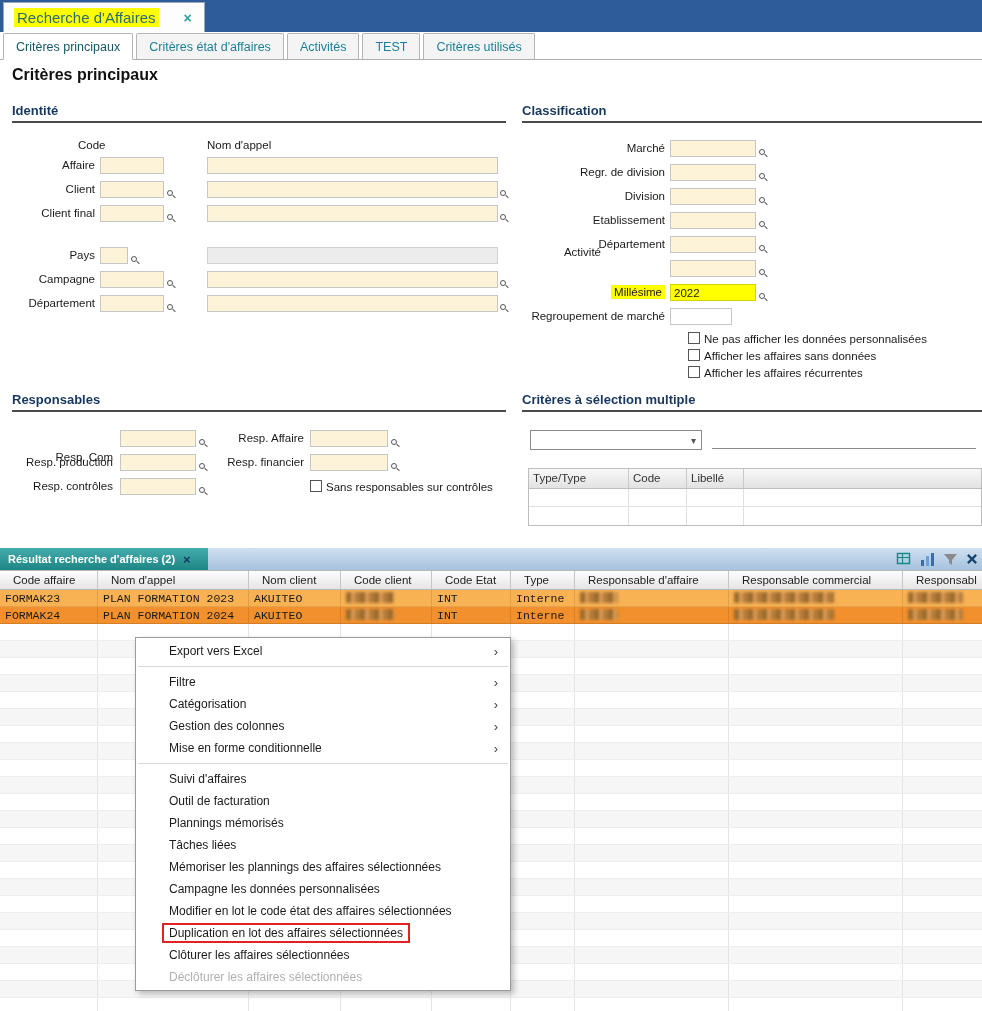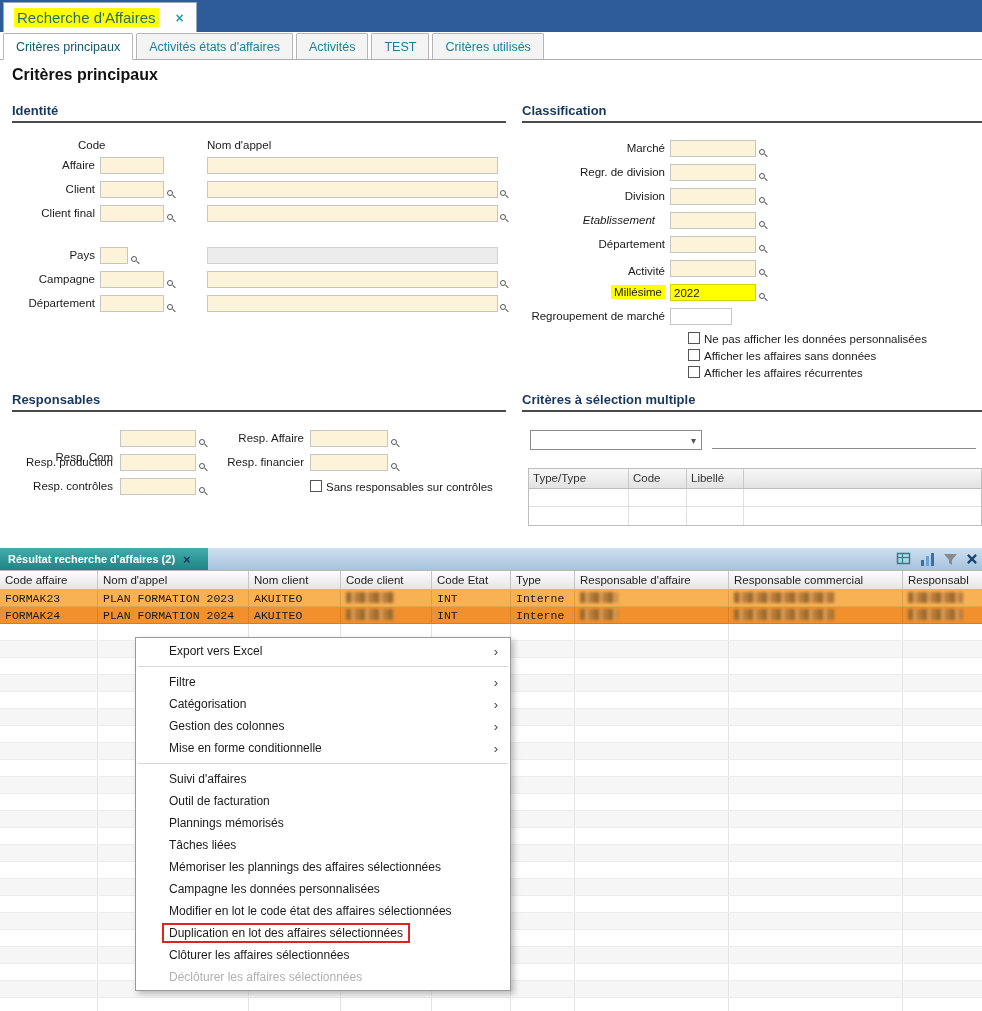--- a/index.html
+++ b/index.html
@@ -5,21 +5,21 @@
   * { margin:0; padding:0; box-sizing:border-box; }
   html,body { background:#e8e8e8; }
   body { font-family:"Liberation Sans", sans-serif; }
   .app { position:relative; width:982px; height:1011px; background:#fff; overflow:hidden;
          font-size:12px; color:#1a1a1a; margin:0 auto; }
 
   
   .titlebar { position:absolute; left:0; top:0; width:982px; height:32px; background:#2e5c9a; }
   .doc-tab { position:absolute; left:3px; top:2px; height:30px; background:#fdfdfd;
              border:1px solid #9aa7b8; border-bottom:none; display:flex; align-items:center;
-             gap:17px; padding:0 12px 0 10px; }
+             gap:25px; padding:0 12px 0 10px; }
   .doc-tab-label { background:#ffff00; color:#2a6b75; font-size:15px; padding:1px 3px; white-space:nowrap; }
   .doc-close { color:#2e9d9d; font-weight:bold; font-size:14px; cursor:default; }
 
   
   .tabs { position:absolute; left:0; top:32px; width:982px; height:28px; background:#fff;
           border-bottom:1px solid #adadad; display:flex; align-items:flex-end; padding-left:3px; }
   .tab { height:26px; display:flex; align-items:center; padding:0 12px; margin-right:3px;
          border:1px solid #b5b5b5; border-bottom:none; border-radius:2px 2px 0 0;
          background:#f4f4f4; color:#1d7f96; font-size:12.5px; white-space:nowrap; }
   .tab.active { background:#fff; height:27px; margin-bottom:-1px; border-bottom:1px solid #fff; color:#14586b; }
@@ -59,21 +59,21 @@
                  background:linear-gradient(#cfe0f0,#a6c2de); }
   .results-tab { position:absolute; left:0; top:0; width:208px; height:22px;
                  background:linear-gradient(#44acac,#1e8585); color:#fff; font-weight:bold;
                  font-size:11px; display:flex; align-items:center; gap:8px; padding:0 8px; white-space:nowrap; }
   .results-close { color:#0d3c5e; font-weight:bold; font-size:13px; }
   .rtools { position:absolute; right:4px; top:3px; display:flex; gap:8px; align-items:center; }
 
   .rt-header { position:absolute; left:0; top:570px; width:982px; height:20px; display:flex;
                background:linear-gradient(#fdfdfd,#e5e5e5); border-top:1px solid #b8b8b8;
                border-bottom:1px solid #b8b8b8; }
-  .rt-hcell { font-size:11.5px; color:#222; padding:3px 0 0 5px; border-right:1px solid #c6c6c6;
+  .rt-hcell { font-size:11.5px; color:#222; padding:3px 0 0 13px; border-right:1px solid #c6c6c6;
               white-space:nowrap; overflow:hidden; }
   .rt-body { position:absolute; left:0; top:590px; width:982px; }
   .rt-row { display:flex; height:17px; border-bottom:1px solid #ededed; background:#fff; }
   .rt-row.alt { background:#f6f6f6; }
   .rt-row.sel1 { background:#f8b254; border-bottom:1px solid rgba(0,0,0,0.08); }
   .rt-row.sel2 { background:#f1902c; border-bottom:1px solid rgba(0,0,0,0.12); }
   .rt-cell { font-size:11.5px; padding:2px 0 0 5px; white-space:nowrap; overflow:hidden;
              border-right:1px solid #e4e4e4; height:100%; }
   .sel1 .rt-cell, .sel2 .rt-cell { border-right:1px solid rgba(0,0,0,0.10);font-family:Liberation Mono, monospace; }
   .redact { display:inline-block; height:11px; border-radius:1px; filter:blur(1.6px);
@@ -96,21 +96,21 @@
 
   <div class="titlebar">
     <div class="doc-tab">
       <span class="doc-tab-label">Recherche d'Affaires</span>
       <span class="doc-close">×</span>
     </div>
   </div>
 
   <div class="tabs">
     <div class="tab active">Critères principaux</div>
-    <div class="tab">Activités états d'affaires</div>
+    <div class="tab">Critères état d'affaires</div>
     <div class="tab">Activités</div>
     <div class="tab">TEST</div>
     <div class="tab">Critères utilisés</div>
   </div>
 
   <div class="page-title">Critères principaux</div>
 
   <div class="sec" style="left:12px;top:103px;width:494px;">
     <b>Identité</b>
   </div>
@@ -159,29 +159,29 @@
   <span class="mag" style="left:759px;top:149px;"></span>
 
   <div class="lbl" style="left:500px;top:166px;width:165px;">Regr. de division</div>
   <input class="inp" style="left: 670px; top: 164px; width: 86px;">
   <span class="mag" style="left:759px;top:173px;"></span>
 
   <div class="lbl" style="left:500px;top:190px;width:165px;">Division</div>
   <input class="inp" style="left: 670px; top: 188px; width: 86px;">
   <span class="mag" style="left:759px;top:197px;"></span>
 
-  <div class="lbl" style="left:490px;top:214px;width:165px;font-style:italic;">Etablissement</div>
+  <div class="lbl" style="left:500px;top:214px;width:165px;">Etablissement</div>
   <input class="inp" style="left: 670px; top: 212px; width: 86px;">
   <span class="mag" style="left:759px;top:221px;"></span>
 
   <div class="lbl" style="left:500px;top:238px;width:165px;">Département</div>
   <input class="inp" style="left: 670px; top: 236px; width: 86px;">
   <span class="mag" style="left:759px;top:245px;"></span>
 
-  <div class="lbl" style="left:500px;top:265px;width:165px;">Activité</div>
+  <div class="lbl" style="left:500px;top:246px;width:165px;text-align:center;">Activité</div>
   <input class="inp" style="left: 670px; top: 260px; width: 86px;">
   <span class="mag" style="left:759px;top:269px;"></span>
 
   <div class="lbl" style="left:500px;top:286px;width:165px;"><span class="hl-label">Millésime</span></div>
   <input class="inp hl" style="left: 670px; top: 284px; width: 86px;" value="2022">
   <span class="mag" style="left:759px;top:293px;"></span>
 
   <div class="lbl" style="left:500px;top:310px;width:165px;">Regroupement de marché</div>
   <input class="inp white" style="left: 670px; top: 308px; width: 62px;">
 

